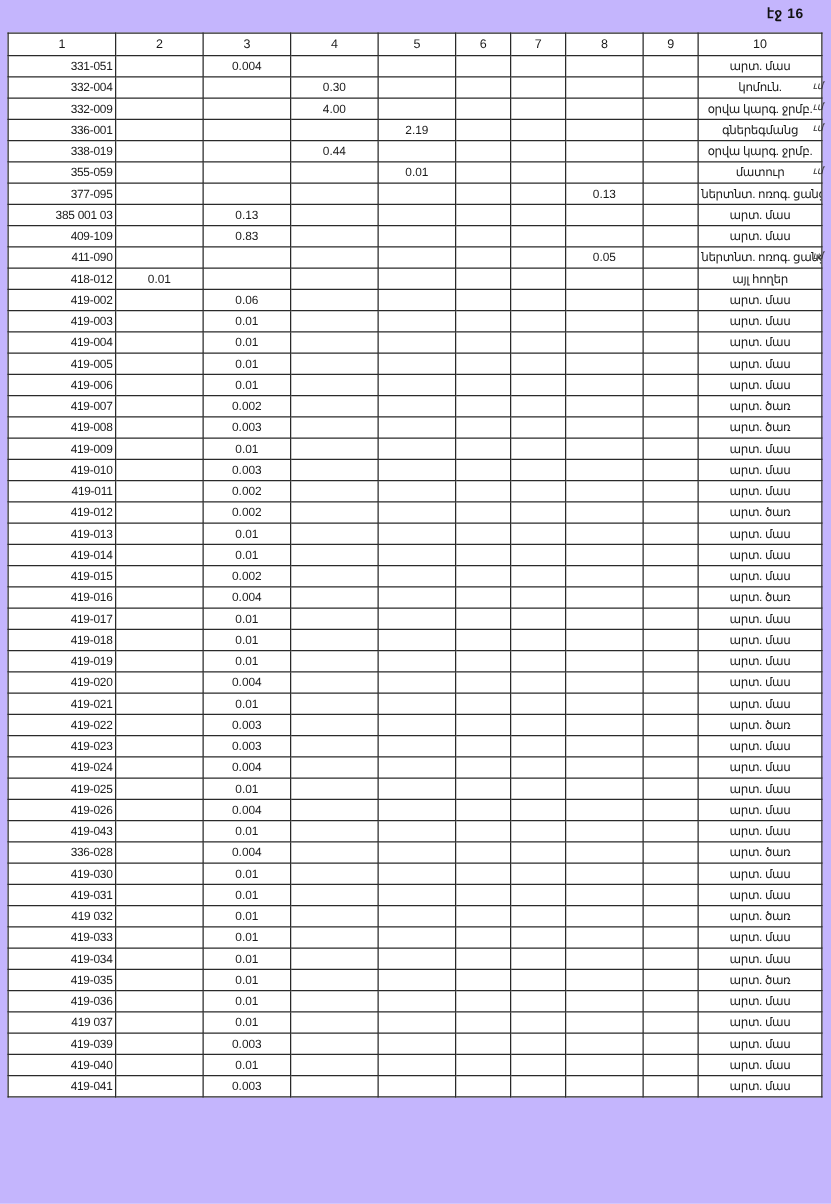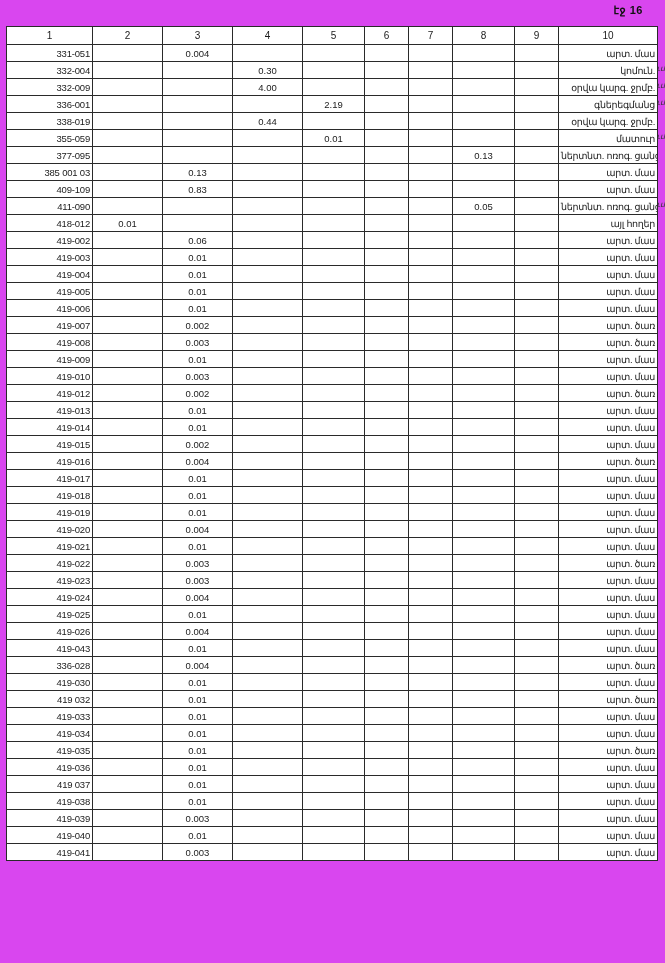--- a/index.html
+++ b/index.html
@@ -12,21 +12,21 @@
     height: 963px;
     font-family: "Liberation Sans", sans-serif;
     color: #1a1a1a;
     position: relative;
     overflow: hidden;
   }
   .page {
     position: relative;
     width: 665px;
     height: 963px;
-    background: #d946ef;
+    background: #c4b5fd;
   }
   .page-header {
     position: absolute;
     top: 4px;
     right: 22px;
     font-size: 11px;
     font-weight: bold;
     letter-spacing: 0.5px;
     color: #111;
   }
@@ -73,37 +73,37 @@
     text-align: right;
     padding-left: 4px;
     font-size: 10px;
     letter-spacing: -0.2px;
   }
   td.num {
     text-align: center;
     font-size: 10px;
   }
   td.desc {
-    text-align: right;
+    text-align: center;
     padding-left: 3px;
     font-size: 9px;
     letter-spacing: -0.3px;
   }
   .side-marks {
     position: absolute;
     top: 26px;
     left: 648px;
     width: 17px;
     font-size: 8px;
     color: #333;
   }
   .side-mark {
     height: 17px;
     line-height: 17px;
-    text-align: right;
+    text-align: left;
     padding-left: 2px;
     font-style: italic;
   }
   .side-mark.blank { color: transparent; }
 </style>
 </head>
 <body>
 
 <div class="page">
 
@@ -372,20 +372,32 @@
             <td class="num">0.003</td>
             <td class="num"></td>
             <td class="num"></td>
             <td class="num"></td>
             <td class="num"></td>
             <td class="num"></td>
             <td class="num"></td>
             <td class="desc">արտ. մաս</td>
           </tr>
           <tr>
+            <td class="code">419-011</td>
+            <td class="num"></td>
+            <td class="num">0.002</td>
+            <td class="num"></td>
+            <td class="num"></td>
+            <td class="num"></td>
+            <td class="num"></td>
+            <td class="num"></td>
+            <td class="num"></td>
+            <td class="desc">արտ. մաս</td>
+          </tr>
+          <tr>
             <td class="code">419-012</td>
             <td class="num"></td>
             <td class="num">0.002</td>
             <td class="num"></td>
             <td class="num"></td>
             <td class="num"></td>
             <td class="num"></td>
             <td class="num"></td>
             <td class="num"></td>
             <td class="desc">արտ. ծառ</td>
@@ -588,20 +600,32 @@
             <td class="num">0.01</td>
             <td class="num"></td>
             <td class="num"></td>
             <td class="num"></td>
             <td class="num"></td>
             <td class="num"></td>
             <td class="num"></td>
             <td class="desc">արտ. մաս</td>
           </tr>
           <tr>
+            <td class="code">419-031</td>
+            <td class="num"></td>
+            <td class="num">0.01</td>
+            <td class="num"></td>
+            <td class="num"></td>
+            <td class="num"></td>
+            <td class="num"></td>
+            <td class="num"></td>
+            <td class="num"></td>
+            <td class="desc">արտ. մաս</td>
+          </tr>
+          <tr>
             <td class="code">419 032</td>
             <td class="num"></td>
             <td class="num">0.01</td>
             <td class="num"></td>
             <td class="num"></td>
             <td class="num"></td>
             <td class="num"></td>
             <td class="num"></td>
             <td class="num"></td>
             <td class="desc">արտ. ծառ</td>
@@ -649,32 +673,20 @@
             <td class="num"></td>
             <td class="num"></td>
             <td class="num"></td>
             <td class="num"></td>
             <td class="num"></td>
             <td class="num"></td>
             <td class="desc">արտ. մաս</td>
           </tr>
           <tr>
             <td class="code">419 037</td>
-            <td class="num"></td>
-            <td class="num">0.01</td>
-            <td class="num"></td>
-            <td class="num"></td>
-            <td class="num"></td>
-            <td class="num"></td>
-            <td class="num"></td>
-            <td class="num"></td>
-            <td class="desc">արտ. մաս</td>
-          </tr>
-          <tr>
-            <td class="code">419-038</td>
             <td class="num"></td>
             <td class="num">0.01</td>
             <td class="num"></td>
             <td class="num"></td>
             <td class="num"></td>
             <td class="num"></td>
             <td class="num"></td>
             <td class="num"></td>
             <td class="desc">արտ. մաս</td>
           </tr>

